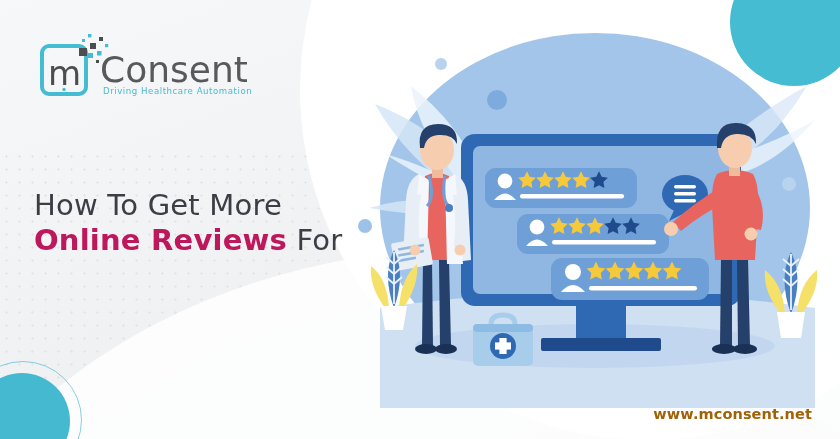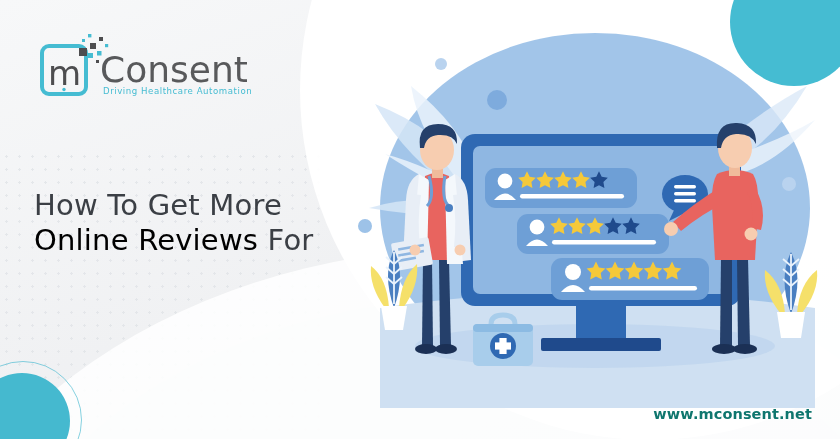--- a/index.html
+++ b/index.html
@@ -44,28 +44,28 @@
   .logo{position:absolute;left:38px;top:32px;width:215px;height:66px;}
   .logo svg{display:block;}
 
   
   .headline{
     position:absolute;left:34px;top:188px;width:380px;
     font-family:"DejaVu Sans", sans-serif;
     font-size:29px;line-height:35px;color:#3b3f45;letter-spacing:.2px;
   }
   .headline .ln{display:block;white-space:nowrap;}
-  .hl{color:#000000;font-weight:normal;}
+  .hl{color:#be185d;font-weight:bold;}
   .hn{color:#3b3f45;font-weight:400;}
 
   
   .url{
     position:absolute;right:28px;bottom:17px;
     font-family:"DejaVu Sans", sans-serif;
-    font-size:14.5px;font-weight:bold;color:#0f766e;letter-spacing:.1px;
+    font-size:14.5px;font-weight:bold;color:#a16207;letter-spacing:.1px;
   }
 
   
   .stage{position:absolute;left:345px;top:8px;width:495px;height:400px;}
   .stage svg{display:block;}
 </style>
 </head>
 <body>
 
 <div class="banner">

